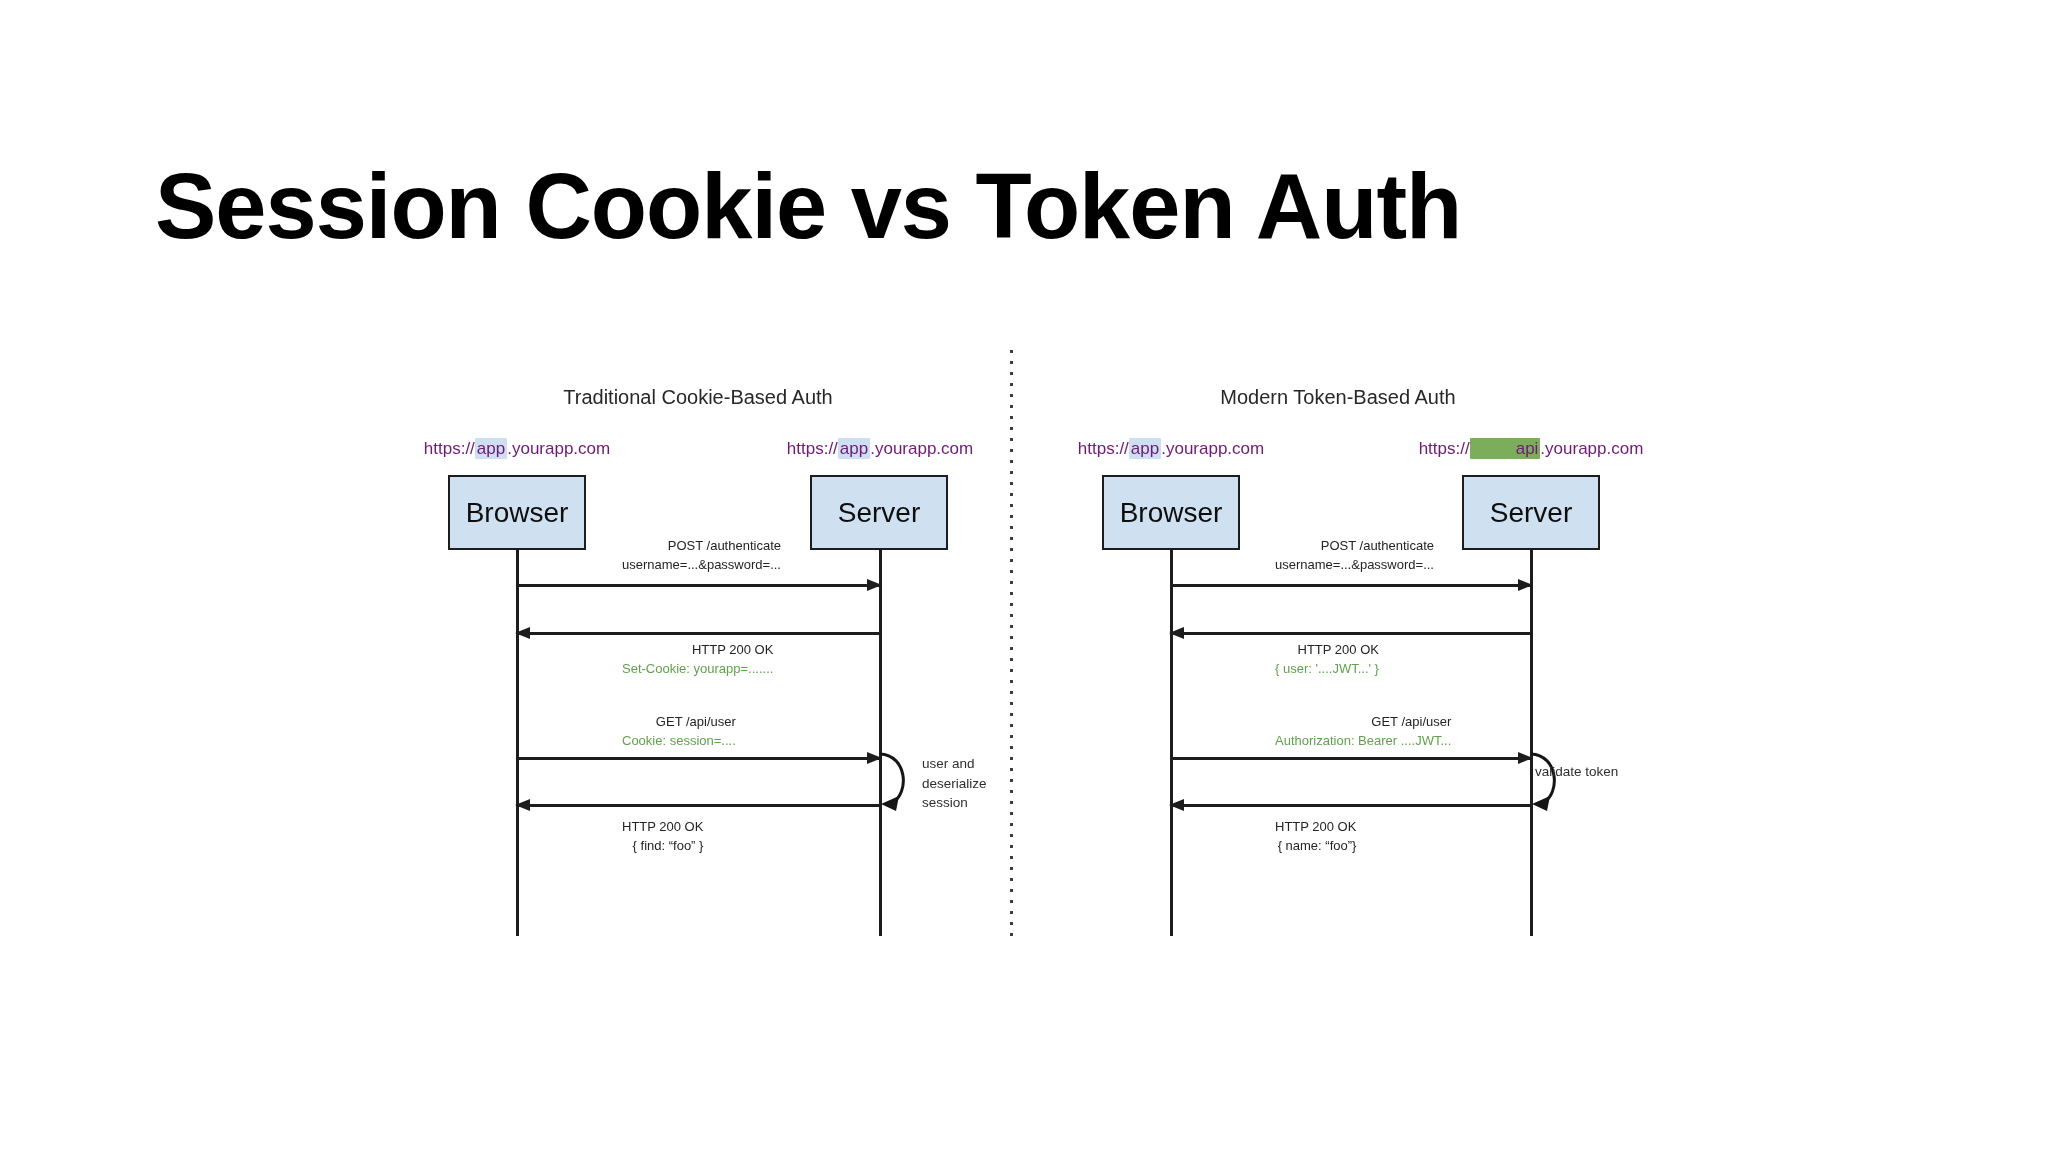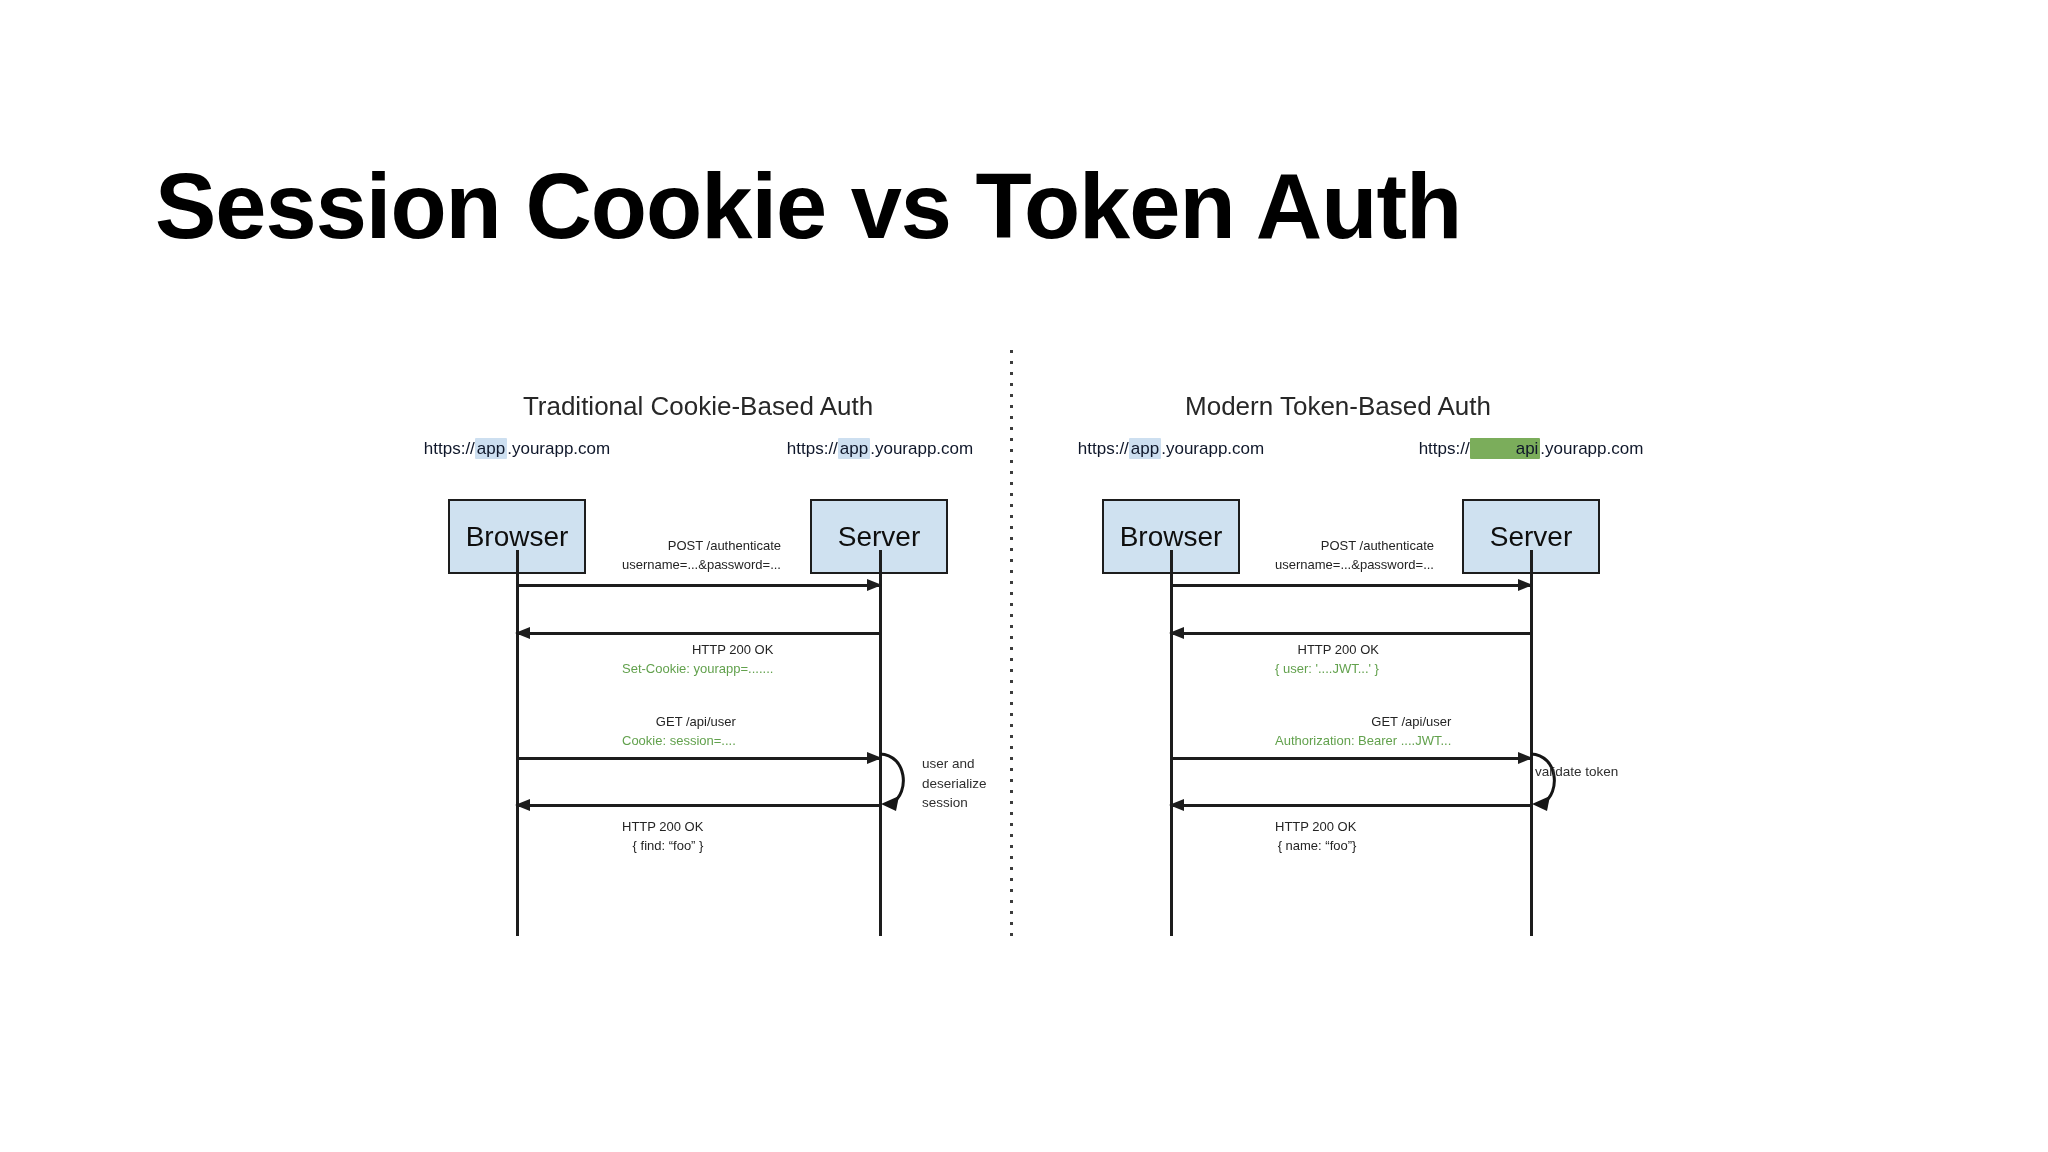--- a/index.html
+++ b/index.html
@@ -1,30 +1,30 @@
 <!DOCTYPE html>
 <html style="--box_fill: #cfe1f0; --highlight_blue: #cddff0; --highlight_green: #7bad5b; --green_text: #62a14d; --line: #1d1d1d;"><head>
 <meta charset="utf-8">
 <style>
   html,body{margin:0;padding:0;background:#fff;}
   .canvas{position:relative;width:2048px;height:936px;background:#ffffff;overflow:hidden;
           font-family:"Liberation Sans",sans-serif;}
   .slide-title{position:absolute;left:155px;top:94px;font-size:92px;line-height:1.1;
                letter-spacing:-1px;color:#000;white-space:nowrap;}
-  .dtitle{position:absolute;top:369px;width:500px;text-align:center;font-size:26px;
+  .dtitle{position:absolute;top:369px;width:500px;text-align:center;font-size:20px;
           font-weight:500;color:#272727;white-space:nowrap;}
   .url{position:absolute;top:439px;width:300px;text-align:center;font-size:17px;
-       color:#0f172a;white-space:nowrap;}
+       color:#701a75;white-space:nowrap;}
   .hl{padding:1px 2px;border-radius:1px;}
   .hl-blue{background:var(--highlight_blue);}
   .hl-green{background:var(--highlight_green);padding-left:46px;}
   .actor-box{position:absolute;top:475px;width:138px;height:75px;box-sizing:border-box;
              background:var(--box_fill);border:2.5px solid var(--line);
              display:flex;align-items:center;justify-content:center;
-             font-size:28px;color:#0e0e0e;margin-top:24px;}
+             font-size:28px;color:#0e0e0e;}
   .lifeline{position:absolute;top:550px;height:400px;width:2.5px;background:var(--line);}
   .arrow{position:absolute;height:2.5px;background:var(--line);}
   .arrow.right::after{content:"";position:absolute;right:-2px;top:-4.75px;width:0;height:0;
         border-left:15px solid var(--line);border-top:6px solid transparent;border-bottom:6px solid transparent;}
   .arrow.left::before{content:"";position:absolute;left:-2px;top:-4.75px;width:0;height:0;
         border-right:15px solid var(--line);border-top:6px solid transparent;border-bottom:6px solid transparent;}
   .msg{position:absolute;font-size:13px;line-height:19px;color:#242424;white-space:nowrap;text-align:right;}
   .msg .green{color:var(--green_text);}
   .note{position:absolute;font-size:13.5px;line-height:19.5px;color:#2e2e2e;white-space:nowrap;}
   .selfcall{position:absolute;overflow:visible;}

